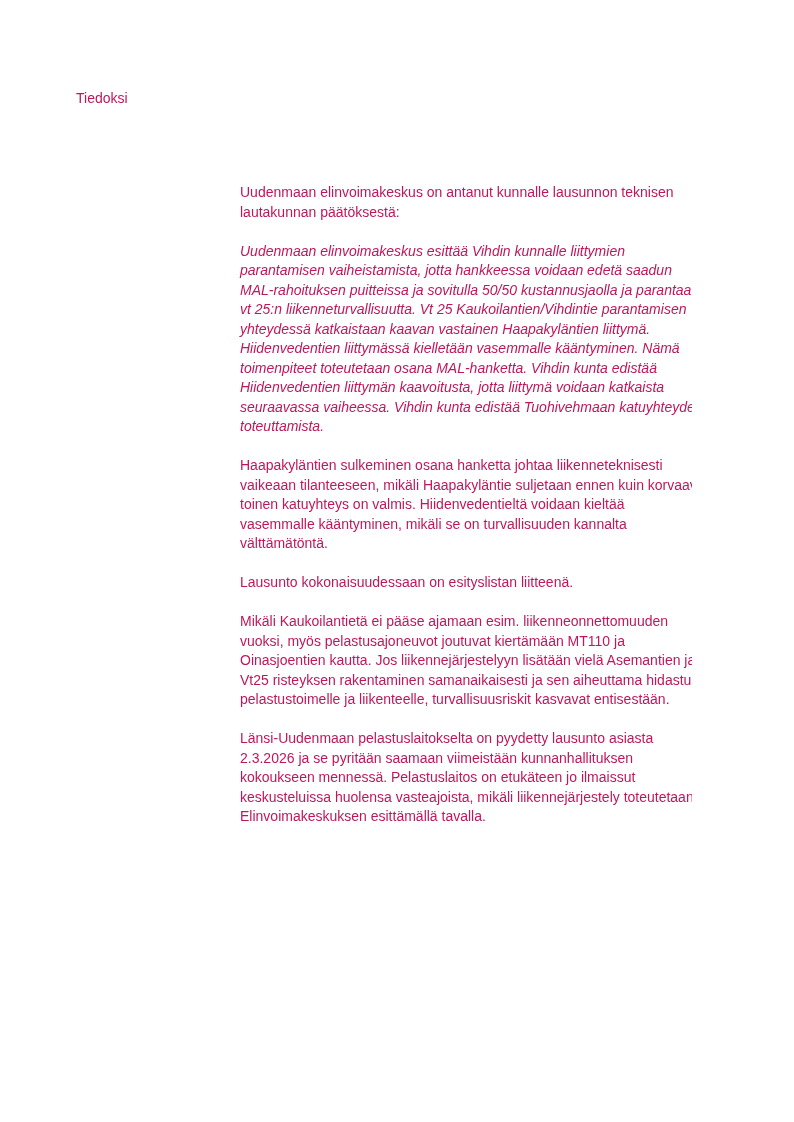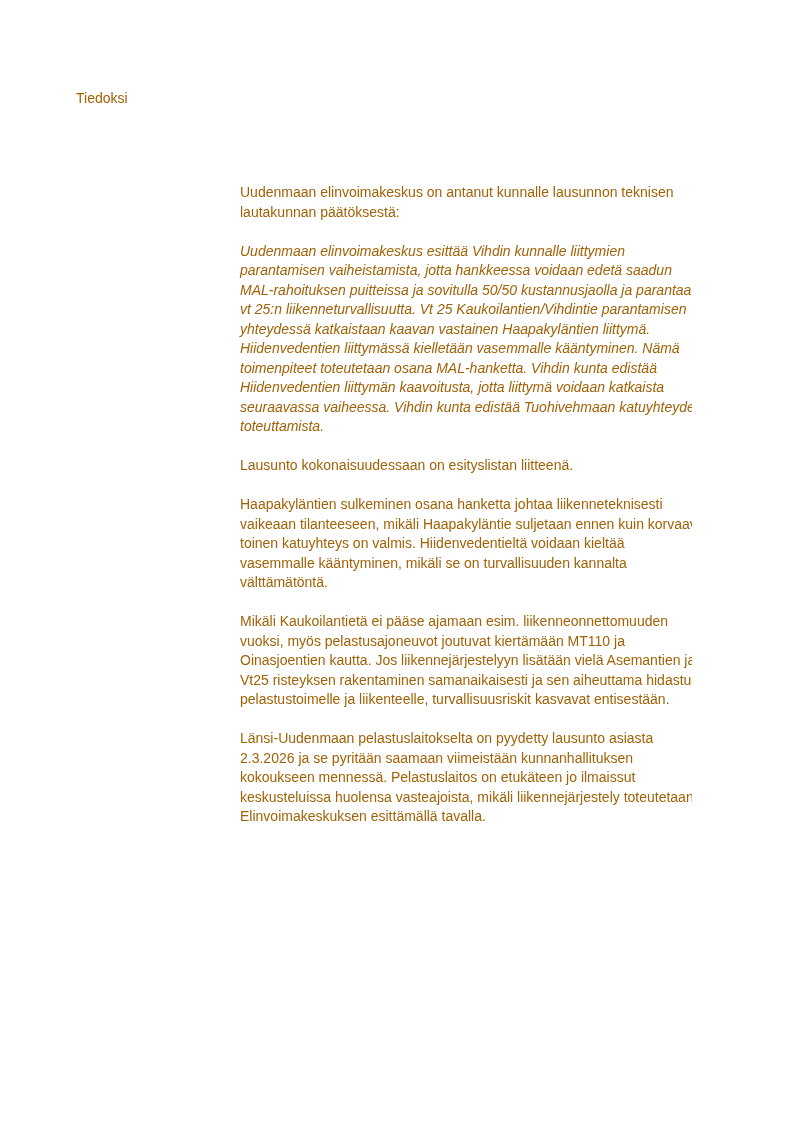--- a/index.html
+++ b/index.html
@@ -7,21 +7,21 @@
     margin: 0;
     padding: 0;
     background: #ffffff;
   }
   .page {
     position: relative;
     width: 692px;
     height: 1122px;
     background: #ffffff;
     font-family: "Liberation Sans", sans-serif;
-    color: #a16207;
+    color: #be185d;
     overflow: hidden;
   }
   .doc-header {
     position: absolute;
     left: 76px;
     top: 89px;
     font-size: 14px;
     line-height: 19.5px;
   }
   .doc-header p {
@@ -59,26 +59,26 @@
     <p class="quote">Uudenmaan elinvoimakeskus esittää Vihdin kunnalle liittymien
 parantamisen vaiheistamista, jotta hankkeessa voidaan edetä saadun
 MAL-rahoituksen puitteissa ja sovitulla 50/50 kustannusjaolla ja parantaa
 vt 25:n liikenneturvallisuutta. Vt 25 Kaukoilantien/Vihdintie parantamisen
 yhteydessä katkaistaan kaavan vastainen Haapakyläntien liittymä.
 Hiidenvedentien liittymässä kielletään vasemmalle kääntyminen. Nämä
 toimenpiteet toteutetaan osana MAL-hanketta. Vihdin kunta edistää
 Hiidenvedentien liittymän kaavoitusta, jotta liittymä voidaan katkaista
 seuraavassa vaiheessa. Vihdin kunta edistää Tuohivehmaan katuyhteyden
 toteuttamista.</p>
-    <p>Lausunto kokonaisuudessaan on esityslistan liitteenä.</p>
     <p>Haapakyläntien sulkeminen osana hanketta johtaa liikenneteknisesti
 vaikeaan tilanteeseen, mikäli Haapakyläntie suljetaan ennen kuin korvaava
 toinen katuyhteys on valmis. Hiidenvedentieltä voidaan kieltää
 vasemmalle kääntyminen, mikäli se on turvallisuuden kannalta
 välttämätöntä.</p>
+    <p>Lausunto kokonaisuudessaan on esityslistan liitteenä.</p>
     <p>Mikäli Kaukoilantietä ei pääse ajamaan esim. liikenneonnettomuuden
 vuoksi, myös pelastusajoneuvot joutuvat kiertämään MT110 ja
 Oinasjoentien kautta. Jos liikennejärjestelyyn lisätään vielä Asemantien ja
 Vt25 risteyksen rakentaminen samanaikaisesti ja sen aiheuttama hidastus
 pelastustoimelle ja liikenteelle, turvallisuusriskit kasvavat entisestään.</p>
     <p>Länsi-Uudenmaan pelastuslaitokselta on pyydetty lausunto asiasta
 2.3.2026 ja se pyritään saamaan viimeistään kunnanhallituksen
 kokoukseen mennessä. Pelastuslaitos on etukäteen jo ilmaissut
 keskusteluissa huolensa vasteajoista, mikäli liikennejärjestely toteutetaan
 Elinvoimakeskuksen esittämällä tavalla.</p>

